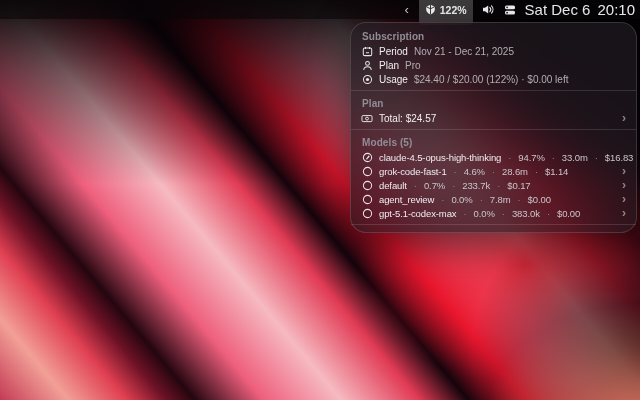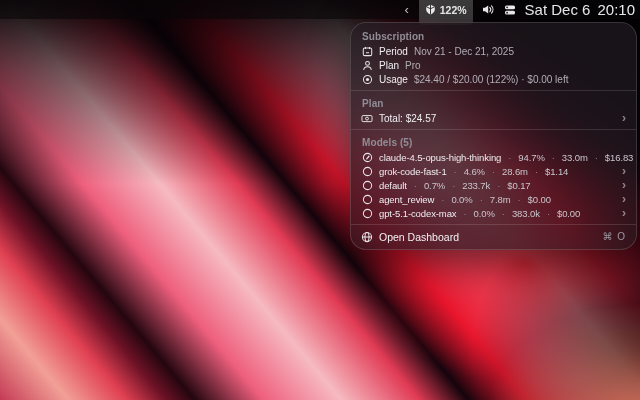--- a/index.html
+++ b/index.html
@@ -238,27 +238,15 @@
       <span class="msep">·</span>
       <span class="mstat">383.0k</span>
       <span class="msep">·</span>
       <span class="mstat">$0.00</span>
       <span class="grow"></span>
       <span class="chev">›</span>
     </div>
 
     <div class="divider"></div>
 
-    <div class="row footer-row">
-      <span class="ic">
-        <svg width="12" height="12" viewBox="0 0 12 12" stroke="#e8e6ea" fill="none" stroke-width="1.05">
-          <circle cx="6" cy="6" r="4.6"></circle>
-          <ellipse cx="6" cy="6" rx="2" ry="4.6"></ellipse>
-          <path d="M1.4 6 h9.2"></path>
-        </svg>
-      </span>
-      <span class="footer-lbl">Open Dashboard</span>
-      <span class="grow"></span>
-      <span class="shortcut">⌘ O</span>
-    </div>
 
   </div>
 </div>
 
 </body></html>

